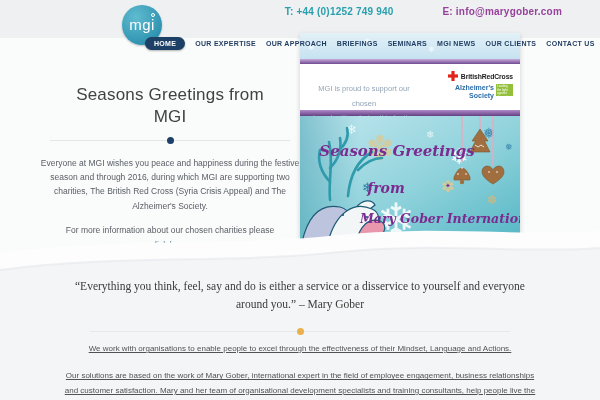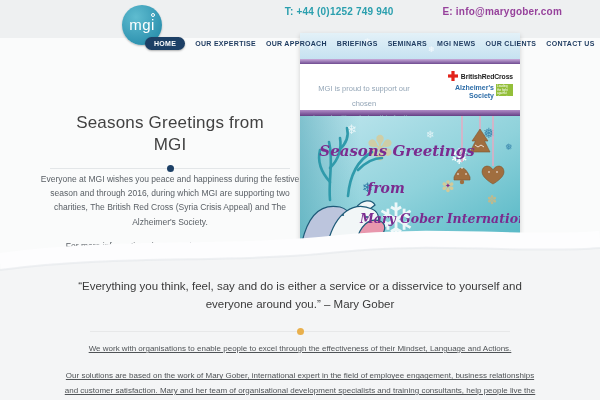--- a/index.html
+++ b/index.html
@@ -36,34 +36,34 @@
   .alz-badge { width:17px; height:12px; background:#94bf3a; color:#fff; font-size:3px; line-height:1.2; overflow:hidden; padding:1px; }
   .bluecard { height:126px; }
 
   
   .nav { position:absolute; top:33px; left:0; width:600px; height:20px; display:flex; align-items:center; z-index:5; padding-left:145px; gap:10px; }
   .nav-item { font-size:7px; font-weight:bold; color:#1d3a5f; letter-spacing:.3px; white-space:nowrap; cursor:pointer; }
   .nav-item.active { background:#1d4066; color:#ffffff; padding:3px 9px; border-radius:9px; box-shadow:0 1px 2px rgba(0,0,0,.3); }
 
   
   .hero { position:absolute; left:40px; top:84px; width:260px; text-align:center; z-index:2; }
-  .hero h1 { font-size:17px; font-weight:normal; color:#424242; line-height:1.28; letter-spacing:.2px;margin-top:28px; }
+  .hero h1 { font-size:17px; font-weight:normal; color:#424242; line-height:1.28; letter-spacing:.2px; }
   .h-divider { position:relative; margin:9px 10px 0 10px; height:7px; }
   .h-divider .line { position:absolute; top:3px; left:0; right:0; height:1px; background:#e3e6e8; }
   .h-divider .dot { position:absolute; top:0; left:50%; margin-left:-3.5px; width:7px; height:7px; border-radius:50%; background:#1d4066; }
-  .hero p { font-size:8.5px; color:#5a6066; line-height:1.7; }
+  .hero p { font-size:8.5px; color:#5a6066; line-height:1.7; margin-top:12px; }
   .hero .more { margin-top:10px; }
   .hero a { color:#49718f; text-decoration:underline; cursor:pointer; }
 
   
   .lower { position:absolute; top:226px; left:0; width:600px; height:174px; z-index:3;
            background:linear-gradient(to bottom, rgba(244,245,246,0) 0px, rgba(244,245,246,0) 57px, #f4f5f6 58px); }
   .wave { position:absolute; top:0; left:0; }
   .quote-wrap { position:absolute; top:52px; left:0; width:600px; text-align:center; }
-  .quote { font-size:11.5px; color:#3a3a3a; line-height:1.55; max-width:480px; margin:0 auto; font-weight:500; }
+  .quote { font-size:11.5px; color:#3a3a3a; line-height:1.55; max-width:480px; margin:0 auto; font-weight:500;font-family:Liberation Serif, serif; }
   .q-divider { position:relative; margin:14px auto 0 auto; width:420px; height:7px; }
   .q-divider .line { position:absolute; top:3px; left:0; right:0; height:1px; background:#e7e8e9; }
   .q-divider .dot { position:absolute; top:0; left:50%; margin-left:-3.5px; width:7px; height:7px; border-radius:50%; background:#e9b04d; }
   .about { position:absolute; top:116px; left:0; width:600px; text-align:center; }
   .about p { font-size:8px; color:#4f5356; line-height:1.8; max-width:480px; margin:0 auto 13px auto;text-decoration:underline; }
 </style>
 </head>
 <body>
 
 <div class="page">

